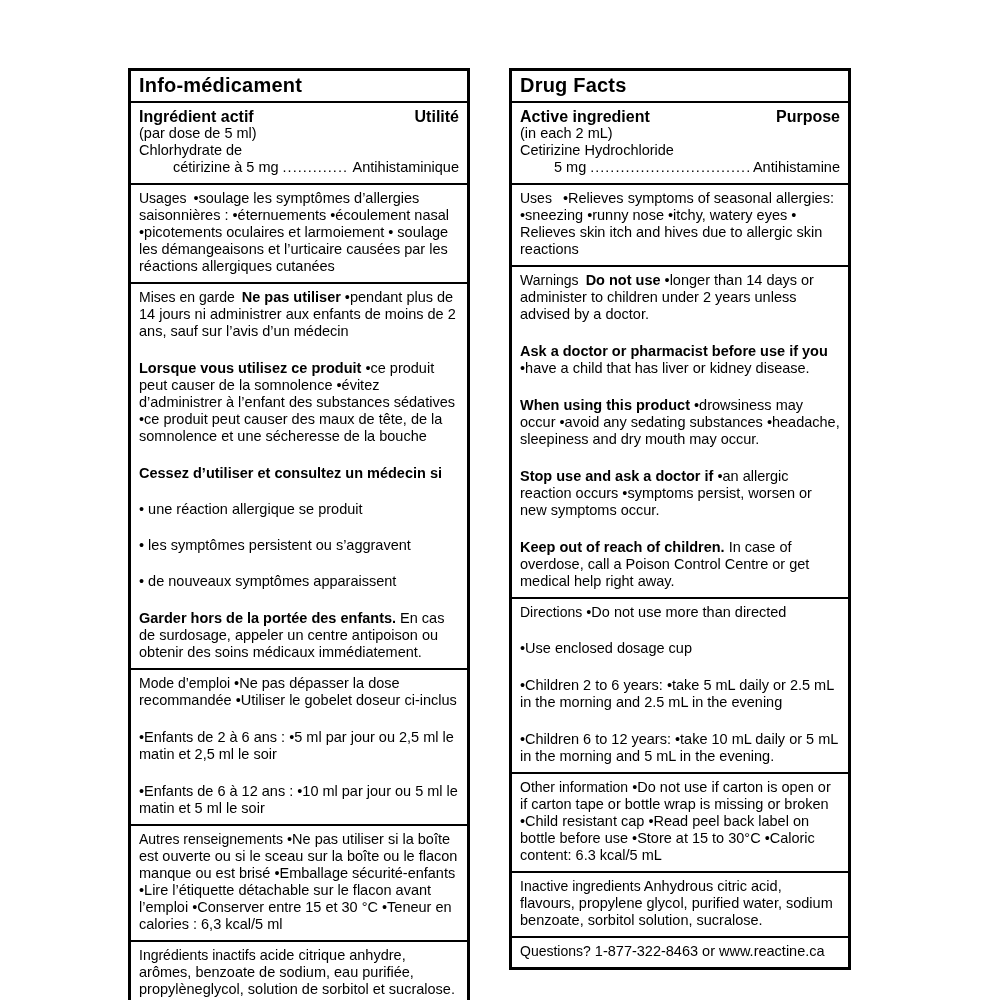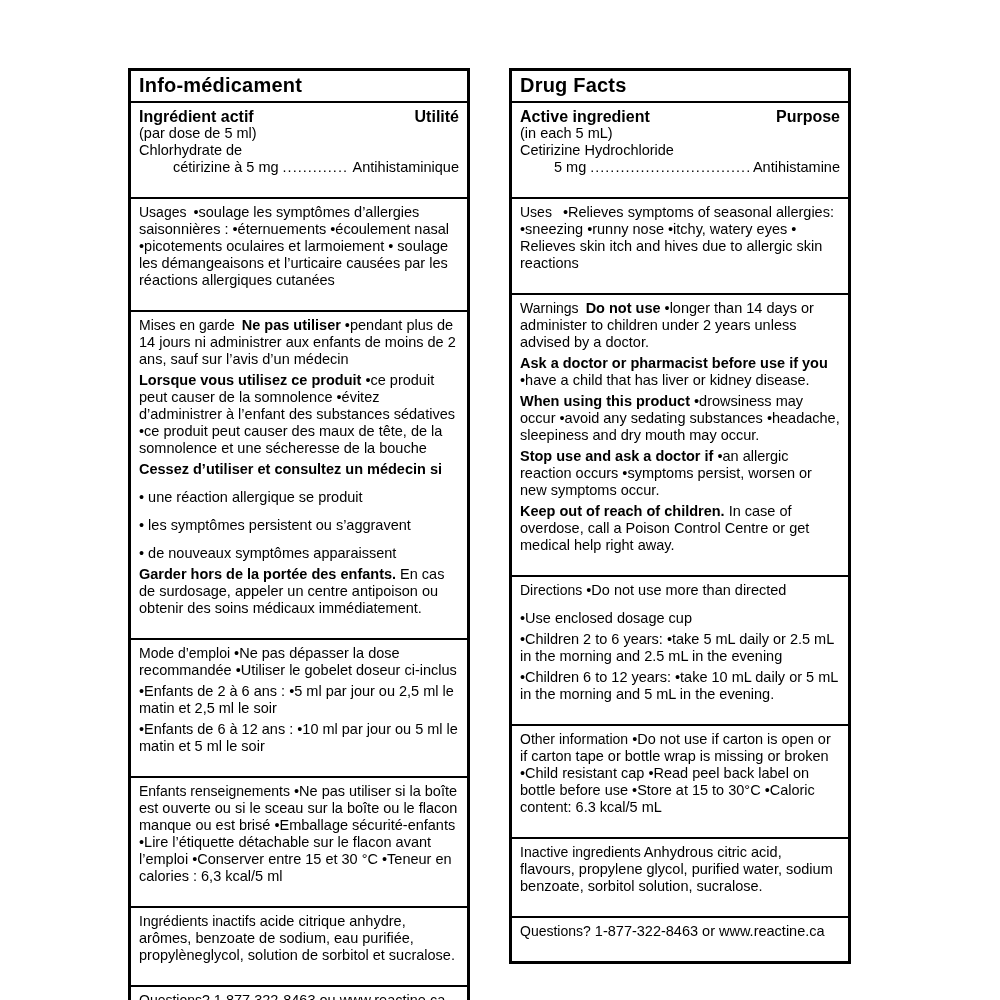--- a/index.html
+++ b/index.html
@@ -20,43 +20,43 @@
   .panel-left  { left:128px; }
   .panel-right { left:509px; }
   .panel-title {
     font-size:20px;
     font-weight:bold;
     padding:3px 0 4px 8px;
     letter-spacing:0.2px;
   }
   .sec {
     border-top:2.5px solid #000;
-    padding:5px 8px 21px 8px;
+    padding:5px 8px 7px 8px;
     font-size:14.5px;
     line-height:17px;
   }
   .ai-row {
     display:flex;
     justify-content:space-between;
     font-weight:bold;
     font-size:16px;
   }
   .leader { display:flex; white-space:nowrap;margin-left:34px; }
   .leader .dots {
     flex:1;
     overflow:hidden;
     margin:0 4px;
     letter-spacing:1px;
   }
   .h2 { font-weight:normal; font-size:14px; }
   .b  { font-weight:bold; }
   .gap { display:inline-block; width:7px; }
-  .para { margin-top:4px; }
+  .para { margin-top:20px; }
   .para:first-child { margin-top:0; }
-  .bullet-line { margin-top:11px; }
+  .bullet-line { margin-top:19px; }
 </style>
 </head>
 <body>
 
 <div class="panel panel-left">
   <div class="panel-title">Info-médicament</div>
 
   <div class="sec">
     <div class="ai-row">
       <span>Ingrédient actif</span>
@@ -85,41 +85,41 @@
     <p class="para"><span class="b">Garder hors de la portée des enfants.</span><span> En cas de surdosage, appeler un centre antipoison ou obtenir des soins médicaux immédiatement.</span></p>
   </div>
 
   <div class="sec">
     <p class="para"><span class="h2">Mode d’emploi</span><span> •Ne pas dépasser la dose recommandée •Utiliser le gobelet doseur ci-inclus</span></p>
     <p class="para">•Enfants de 2 à 6 ans : •5 ml par jour ou 2,5 ml le matin et 2,5 ml le soir</p>
     <p class="para">•Enfants de 6 à 12 ans : •10 ml par jour ou 5 ml le matin et 5 ml le soir</p>
   </div>
 
   <div class="sec">
-    <p class="para"><span class="h2">Enfants renseignements</span><span> •Ne pas utiliser si la boîte est ouverte ou si le sceau sur la boîte ou le flacon manque ou est brisé •Emballage sécurité-enfants •Lire l’étiquette détachable sur le flacon avant l’emploi •Conserver entre 15 et 30 °C •Teneur en calories : 6,3 kcal/5 ml</span></p>
+    <p class="para"><span class="h2">Autres renseignements</span><span> •Ne pas utiliser si la boîte est ouverte ou si le sceau sur la boîte ou le flacon manque ou est brisé •Emballage sécurité-enfants •Lire l’étiquette détachable sur le flacon avant l’emploi •Conserver entre 15 et 30 °C •Teneur en calories : 6,3 kcal/5 ml</span></p>
   </div>
 
   <div class="sec">
     <p class="para"><span class="h2">Ingrédients inactifs</span><span> acide citrique anhydre, arômes, benzoate de sodium, eau purifiée, propylèneglycol, solution de sorbitol et sucralose.</span></p>
   </div>
 
   <div class="sec">
     <p class="para"><span class="h2">Questions?</span><span> 1 877 322-8463 ou www.reactine.ca</span></p>
   </div>
 </div>
 
 <div class="panel panel-right">
   <div class="panel-title">Drug Facts</div>
 
   <div class="sec">
     <div class="ai-row">
       <span>Active ingredient</span>
       <span>Purpose</span>
     </div>
-    <div>(in each 5 mL)</div>
+    <div>(in each 2 mL)</div>
     <div>Cetirizine Hydrochloride</div>
     <div class="leader">
       <span>5 mg</span>
       <span class="dots">............................................</span>
       <span>Antihistamine</span>
     </div>
   </div>
 
   <div class="sec">
     <p class="para"><span class="h2">Uses</span><span class="gap"></span><span> •Relieves symptoms of seasonal allergies: •sneezing •runny nose •itchy, watery eyes • Relieves skin itch and hives due to allergic skin reactions</span></p>

